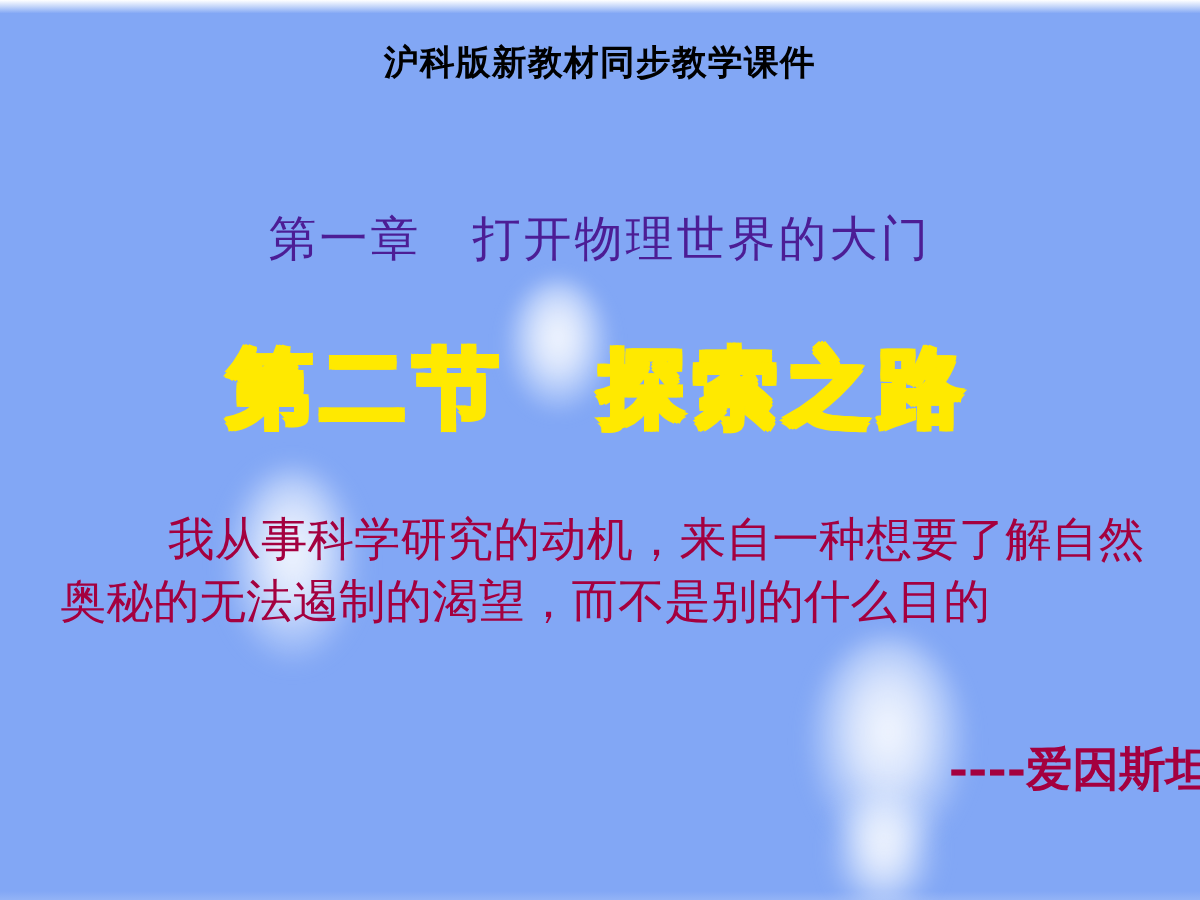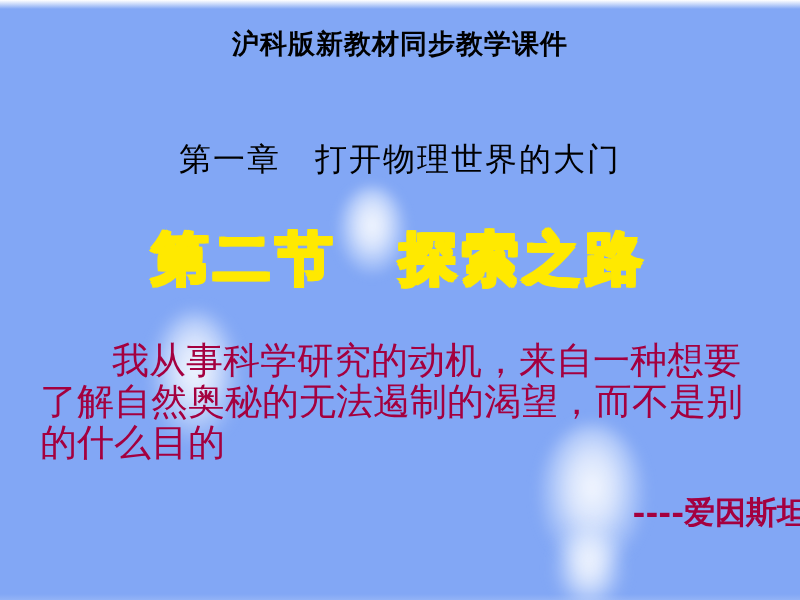--- a/index.html
+++ b/index.html
@@ -56,33 +56,33 @@
 
   
   .txt { position: absolute; white-space: pre; }
 
   #header-title {
     left: 0; top: 26px;
     width: 800px;
     text-align: center;
     font-family: "DejaVu Sans", "Liberation Sans", sans-serif;
     font-weight: bold;
-    font-size: 27px;
+    font-size: 23px;
     letter-spacing: 1px;
     color: #000000;
   }
 
   #chapter-line {
     left: 0; top: 138px;
     width: 800px;
     text-align: center;
     font-family: "DejaVu Serif", "Liberation Serif", serif;
     font-size: 32px;
     letter-spacing: 2px;
-    color: #000000;
+    color: #4c1d95;
   }
 
   
   #section-line {
     left: 0; top: 222px;
     width: 800px;
     text-align: center;
     font-family: "DejaVu Sans", "Liberation Sans", sans-serif;
     font-weight: bold;
     font-size: 56px;
@@ -105,21 +105,21 @@
     font-size: 56px;
     letter-spacing: 6px;
     color: #82a7f5;
   }
 
   #quote-block {
     position: absolute;
     left: 40px; top: 340px;
     width: 724px;
     font-family: "DejaVu Serif", "Liberation Serif", serif;
-    font-size: 37px;
+    font-size: 31px;
     line-height: 41px;
     color: #a4003f;
     text-indent: 72px;
     text-align: left;
     letter-spacing: 0px;
   }
 
   #attribution {
     left: 0; top: 492px;
     width: 764px;

